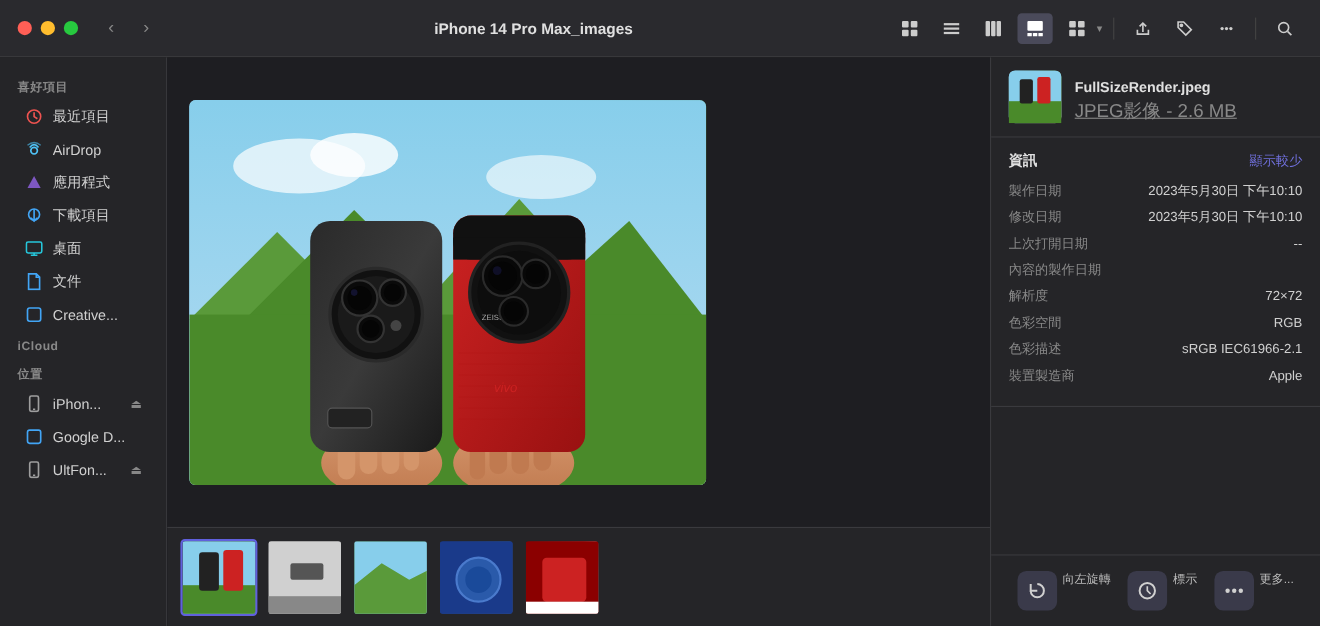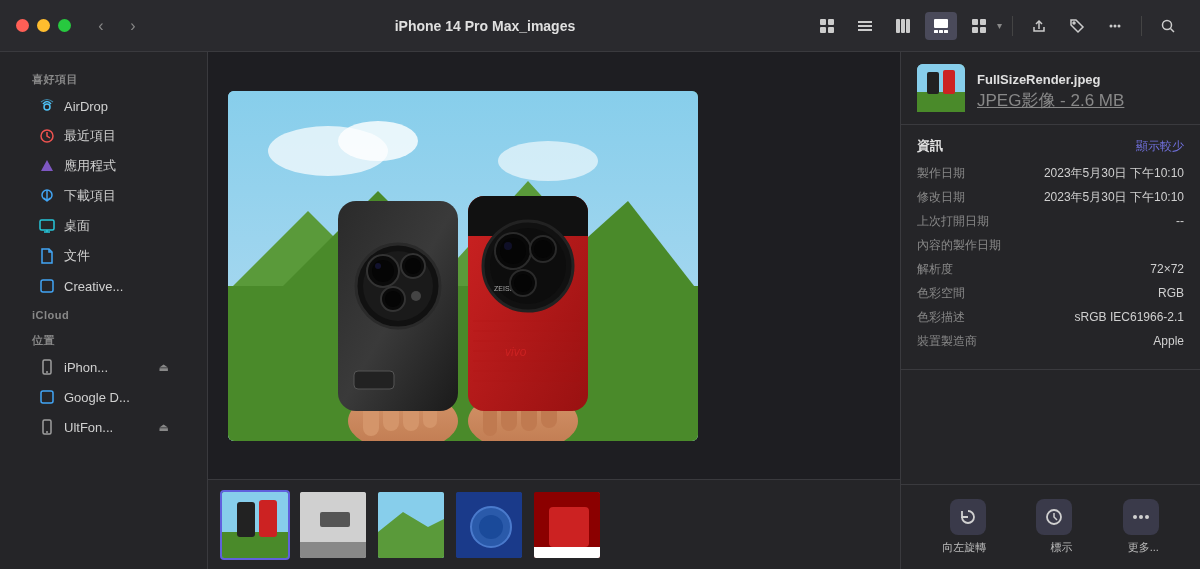--- a/index.html
+++ b/index.html
@@ -96,23 +96,23 @@
 
     
     .main-layout {
       display: flex;
       flex: 1;
       overflow: hidden;
     }
 
     
     .sidebar {
-      width: 208px;
+      width: 152px;
       background: #252528;
-      padding: 12px 16px;
+      padding: 12px 0;
       display: flex;
       flex-direction: column;
       border-right: 1px solid #3a3a3e;
       flex-shrink: 0;
       overflow-y: auto;
     }
     .sidebar-section-label {
       font-size: 11px;
       font-weight: 600;
       color: #888;
@@ -304,22 +304,22 @@
     }
     .inspector-actions {
       display: flex;
       justify-content: space-around;
       padding: 14px 16px;
       border-top: 1px solid #3a3a3e;
       margin-top: auto;
     }
     .action-btn {
       display: flex;
-      flex-direction: column;
-      align-items: flex-end;
+      flex-direction: row;
+      align-items: flex-start;
       gap: 5px;
       cursor: pointer;
       background: transparent;
       border: none;
       color: #d0d0d0;
     }
     .action-icon {
       width: 36px;
       height: 36px;
       background: #3a3a4a;
@@ -426,38 +426,38 @@
     </button>
   </div>
 </div>
 
 <div class="main-layout">
 
   <div class="sidebar">
     <div class="sidebar-section-label">喜好項目</div>
 
     <div class="sidebar-item">
+      <div class="sidebar-icon recent">
+        <svg width="16" height="16" viewBox="0 0 16 16" fill="none">
+          <circle cx="8" cy="8" r="6" stroke="#ef5350" stroke-width="1.5"></circle>
+          <polyline points="8,4 8,8 11,10" stroke="#ef5350" stroke-width="1.5"></polyline>
+        </svg>
+      </div>
+      <span class="sidebar-label">最近項目</span>
+    </div>
+
+    <div class="sidebar-item">
       <div class="sidebar-icon airdrop">
         <svg width="16" height="16" viewBox="0 0 16 16" fill="none">
           <circle cx="8" cy="9" r="3" stroke="#4fc3f7" stroke-width="1.5"></circle>
           <path d="M4,6 Q8,1 12,6" stroke="#4fc3f7" stroke-width="1.5" fill="none"></path>
           <path d="M2,4 Q8,-1 14,4" stroke="#4fc3f7" stroke-width="1.2" fill="none" opacity="0.6"></path>
         </svg>
       </div>
       <span class="sidebar-label">AirDrop</span>
-    </div>
-
-    <div class="sidebar-item">
-      <div class="sidebar-icon recent">
-        <svg width="16" height="16" viewBox="0 0 16 16" fill="none">
-          <circle cx="8" cy="8" r="6" stroke="#ef5350" stroke-width="1.5"></circle>
-          <polyline points="8,4 8,8 11,10" stroke="#ef5350" stroke-width="1.5"></polyline>
-        </svg>
-      </div>
-      <span class="sidebar-label">最近項目</span>
     </div>
 
     <div class="sidebar-item">
       <div class="sidebar-icon apps">
         <svg width="16" height="16" viewBox="0 0 16 16">
           <path d="M8,2 L14,13 L2,13 Z" fill="#7e57c2"></path>
         </svg>
       </div>
       <span class="sidebar-label">應用程式</span>
     </div>

